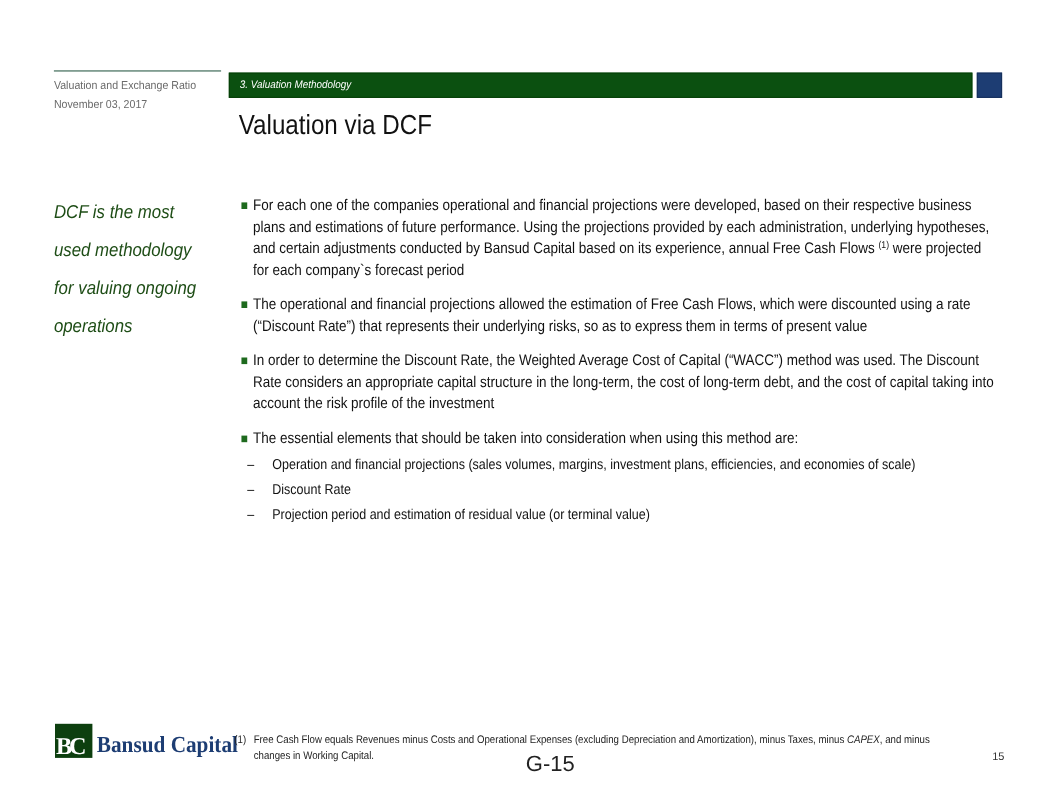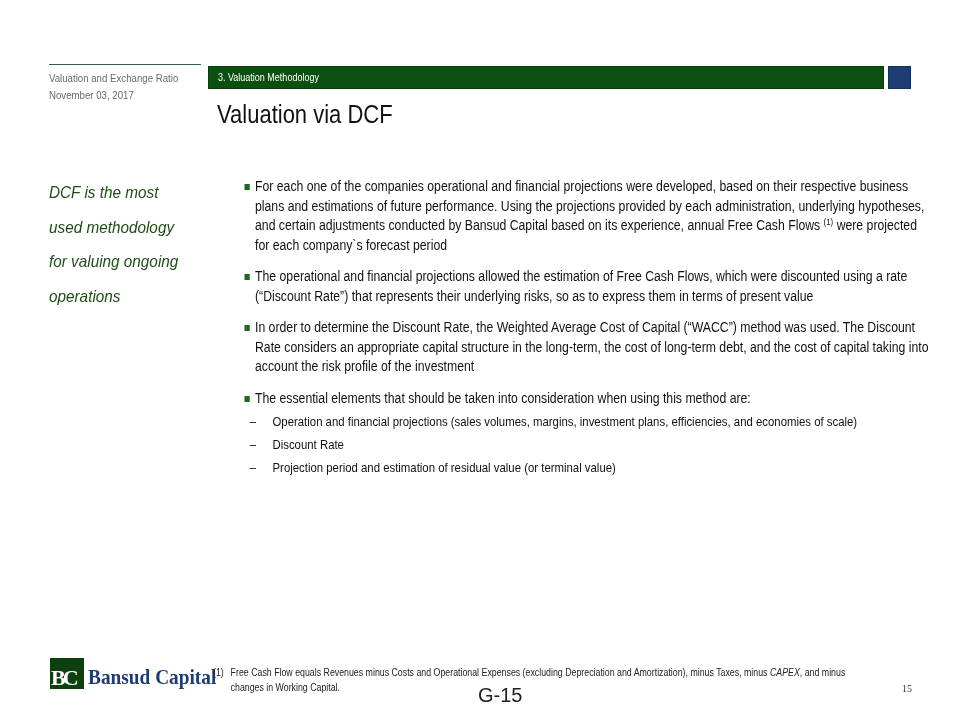--- a/index.html
+++ b/index.html
@@ -5,40 +5,40 @@
   html, body { margin: 0; padding: 0; }
   body {
     width: 960px; height: 720px; position: relative; overflow: hidden;
     background: #ffffff;
     font-family: "Liberation Sans", sans-serif;
     color: #111111;
   }
   .abs { position: absolute; }
   .left-rule { left: 49px; top: 64px; width: 152px; height: 1px; background: #2e5e4a; }
   .left-meta { left: 49px; top: 70px; font-size: 10.5px; color: #6a6a6a; line-height: 17px; transform: scaleX(0.92); transform-origin: left; }
-  .section-bar { left: 208px; top: 66px; width: 676px; height: 23px; background: #0b5010; border: 1px solid #064008; box-sizing: border-box; }
+  .section-bar { left: 208px; top: 66px; width: 676px; height: 23px; background: #0b5010; border: 1px solid #064008; box-sizing: border-box; font-style: italic; }
   .section-bar span { position: absolute; left: 9px; top: 5px; font-size: 10px; color: #ffffff; transform: scaleX(0.9); transform-origin: left; white-space: nowrap; }
   .blue-square { left: 888px; top: 66px; width: 23px; height: 23px; background: #1d3d73; border: 1px solid #16305c; box-sizing: border-box; }
   .title { left: 217px; top: 100px; font-size: 25px; color: #111111; transform: scaleX(0.88); transform-origin: left; white-space: nowrap; }
   .tagline { left: 49px; top: 176px; width: 160px; font-size: 17px; font-style: italic; color: #1e4d16; line-height: 34.5px; transform: scaleX(0.9); transform-origin: left; }
-  .content { left: 248px; top: 177px; width: 690px; }
+  .content { left: 223px; top: 177px; width: 690px; }
   .bullet { position: relative; padding-left: 8px; font-size: 14px; line-height: 19.5px; margin-bottom: 12px; transform: scaleX(0.875); transform-origin: left; width: 770px; }
   .bullet .sq { position: absolute; left: -4px; top: 7px; width: 6px; height: 6px; background: #1e6a1e; }
   .bullet sup { font-size: 9px; vertical-align: 5px; line-height: 0; }
   .sub { position: relative; padding-left: 28px; font-size: 13px; line-height: 23px; transform: scaleX(0.875); transform-origin: left; width: 770px; }
   .sub .dash { position: absolute; left: 2px; top: 0; }
   .logo { left: 50px; top: 658px; width: 160px; height: 32px; }
   .logo-box { position: absolute; left: 0; top: 0; width: 34px; height: 31px; background: #0d3f0f; }
   .logo-bc { position: absolute; left: 1px; top: 7px; font-family: "Liberation Serif", serif; font-size: 22px; font-weight: bold; color: #ffffff; letter-spacing: -3px; }
   .logo-text { position: absolute; left: 38px; top: 7px; font-family: "Liberation Serif", serif; font-size: 21px; font-weight: bold; color: #1d3d73; white-space: nowrap; transform: scaleX(0.92); transform-origin: left; }
   .footnote { left: 213px; top: 665px; width: 740px; font-size: 10px; line-height: 15px; color: #222222; transform: scaleX(0.88); transform-origin: left; }
   .footnote .fn-num { position: absolute; left: 0; top: 0; }
   .footnote .fn-text { padding-left: 20px; }
   .page-code { left: 478px; top: 684px; font-size: 20px; color: #222222; }
-  .page-num { left: 902px; top: 683px; font-size: 10px; color: #333333; font-family: Liberation Serif, serif; }
+  .page-num { left: 902px; top: 683px; font-size: 10px; color: #333333; }
 </style>
 </head>
 <body>
 
 <div class="abs left-rule"></div>
 <div class="abs left-meta">
   <div>Valuation and Exchange Ratio</div>
   <div>November 03, 2017</div>
 </div>
 

